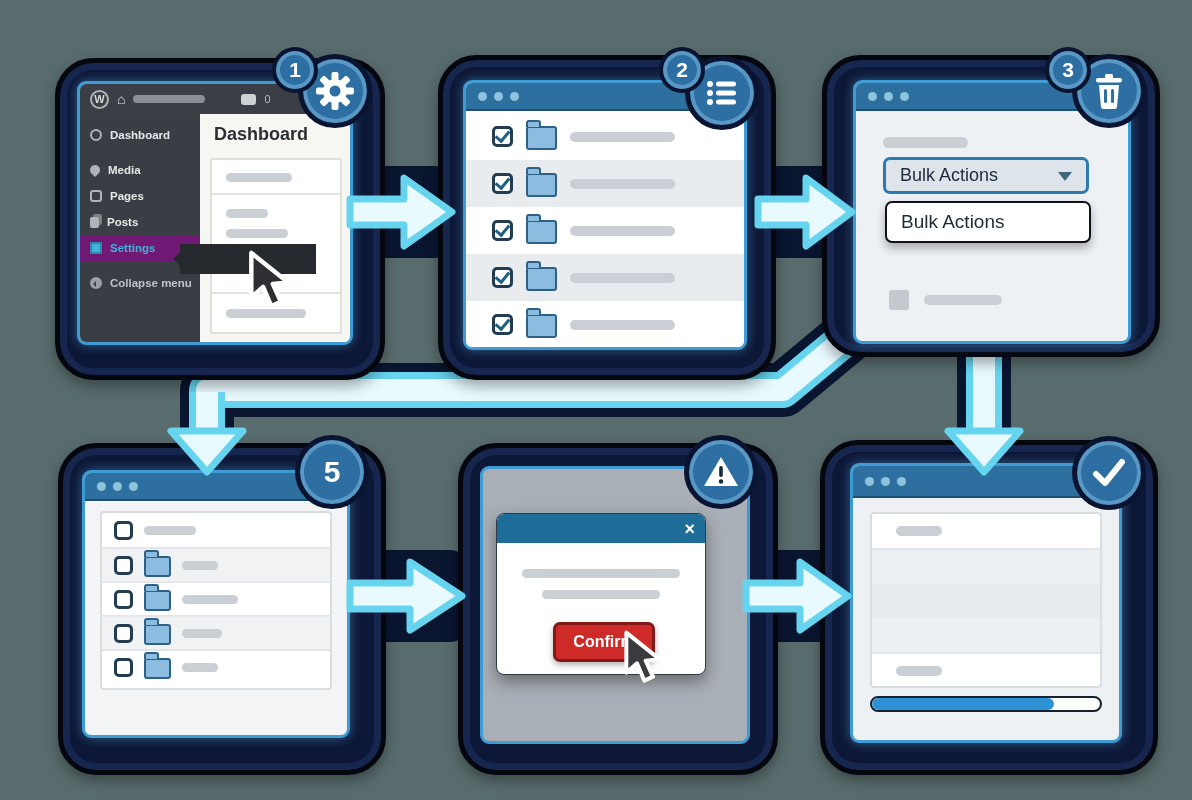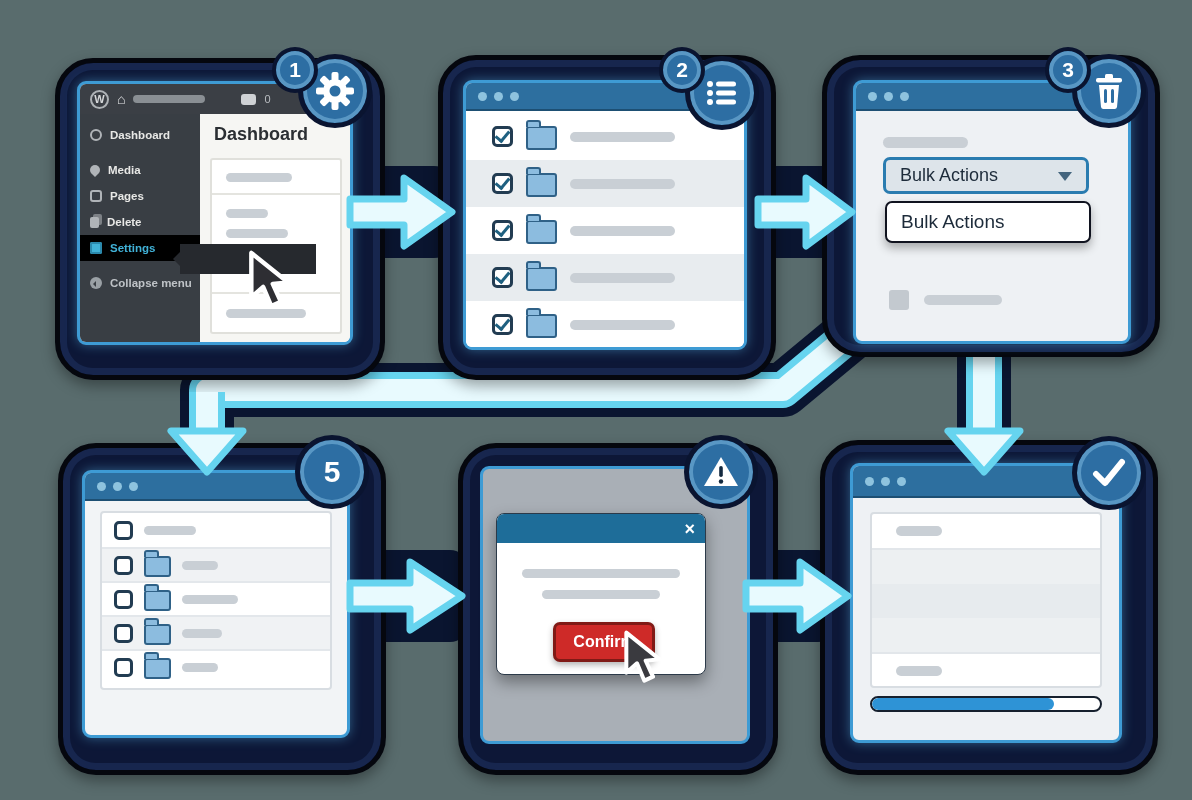--- a/index.html
+++ b/index.html
@@ -33,21 +33,21 @@
   .wp-logo{width:19px;height:19px;border:2px solid #aeb2b6;border-radius:50%;color:#d6d8da;font-size:11px;font-weight:bold;
            display:flex;align-items:center;justify-content:center;box-sizing:border-box;}
   .wp-home{color:#dfe1e3;font-size:14px;line-height:1;}
   .wp-pill{width:72px;height:8px;background:#8a8f94;border-radius:4px;}
   .wp-bubble{width:15px;height:11px;background:#cfd2d5;border-radius:3px;position:relative;margin-left:28px;}
   .wp-bubble::after{content:"";position:absolute;left:3px;bottom:-4px;border:4px solid transparent;border-top-color:#cfd2d5;border-left-width:2px;border-right-width:2px;}
   .wp-zero{color:#b9bdc1;font-size:11px;}
   .wp-side{position:absolute;left:0;top:30px;width:120px;bottom:0;background:#393e44;padding-top:8px;box-sizing:border-box;}
   .wp-item{height:26px;display:flex;align-items:center;gap:8px;padding-left:10px;font-size:11.5px;font-weight:bold;color:#e8e8e6;}
   .wp-item.first{margin-bottom:9px;}
-  .wp-item.active{background:#000000;color:#41b2d8;}
+  .wp-item.active{background:#701a75;color:#41b2d8;}
   .wp-item.dim{color:#bfc3c7;margin-top:2px;align-items:flex-end;}
   .sic{width:12px;height:12px;flex:none;position:relative;box-sizing:border-box;}
   .sic.circ{border:2px solid #b0b4b8;border-radius:50%;}
   .sic.pin{background:#b0b4b8;border-radius:50% 50% 50% 0;transform:rotate(-45deg);width:10px;height:10px;}
   .sic.med{border:2px solid #b0b4b8;border-radius:3px;}
   .sic.pag{background:#b0b4b8;border-radius:2px;box-shadow:3px -3px 0 #7d8186;width:9px;height:11px;}
   .sic.set{background:#41b2d8;border-radius:2px;box-shadow:inset 0 0 0 2px #2b89ad;}
   .sic.col{background:#9aa0a5;border-radius:50%;}
   .sic.col::after{content:"";position:absolute;left:3px;top:3.5px;border:3px solid transparent;border-right-color:#3a3f45;border-left-width:0;}
   .wp-content{position:absolute;left:120px;top:30px;right:0;bottom:0;background:#f6f6f3;}
@@ -110,21 +110,21 @@
         <div class="wp-item">
           <span class="sic pin"></span>
           <span>Media</span>
         </div>
         <div class="wp-item">
           <span class="sic med"></span>
           <span>Pages</span>
         </div>
         <div class="wp-item">
           <span class="sic pag"></span>
-          <span>Delete</span>
+          <span>Posts</span>
         </div>
         <div class="wp-item active">
           <span class="sic set"></span>
           <span>Settings</span>
         </div>
         <div class="wp-item dim">
           <span class="sic col"></span>
           <span>Collapse menu</span>
         </div>
       </div>

